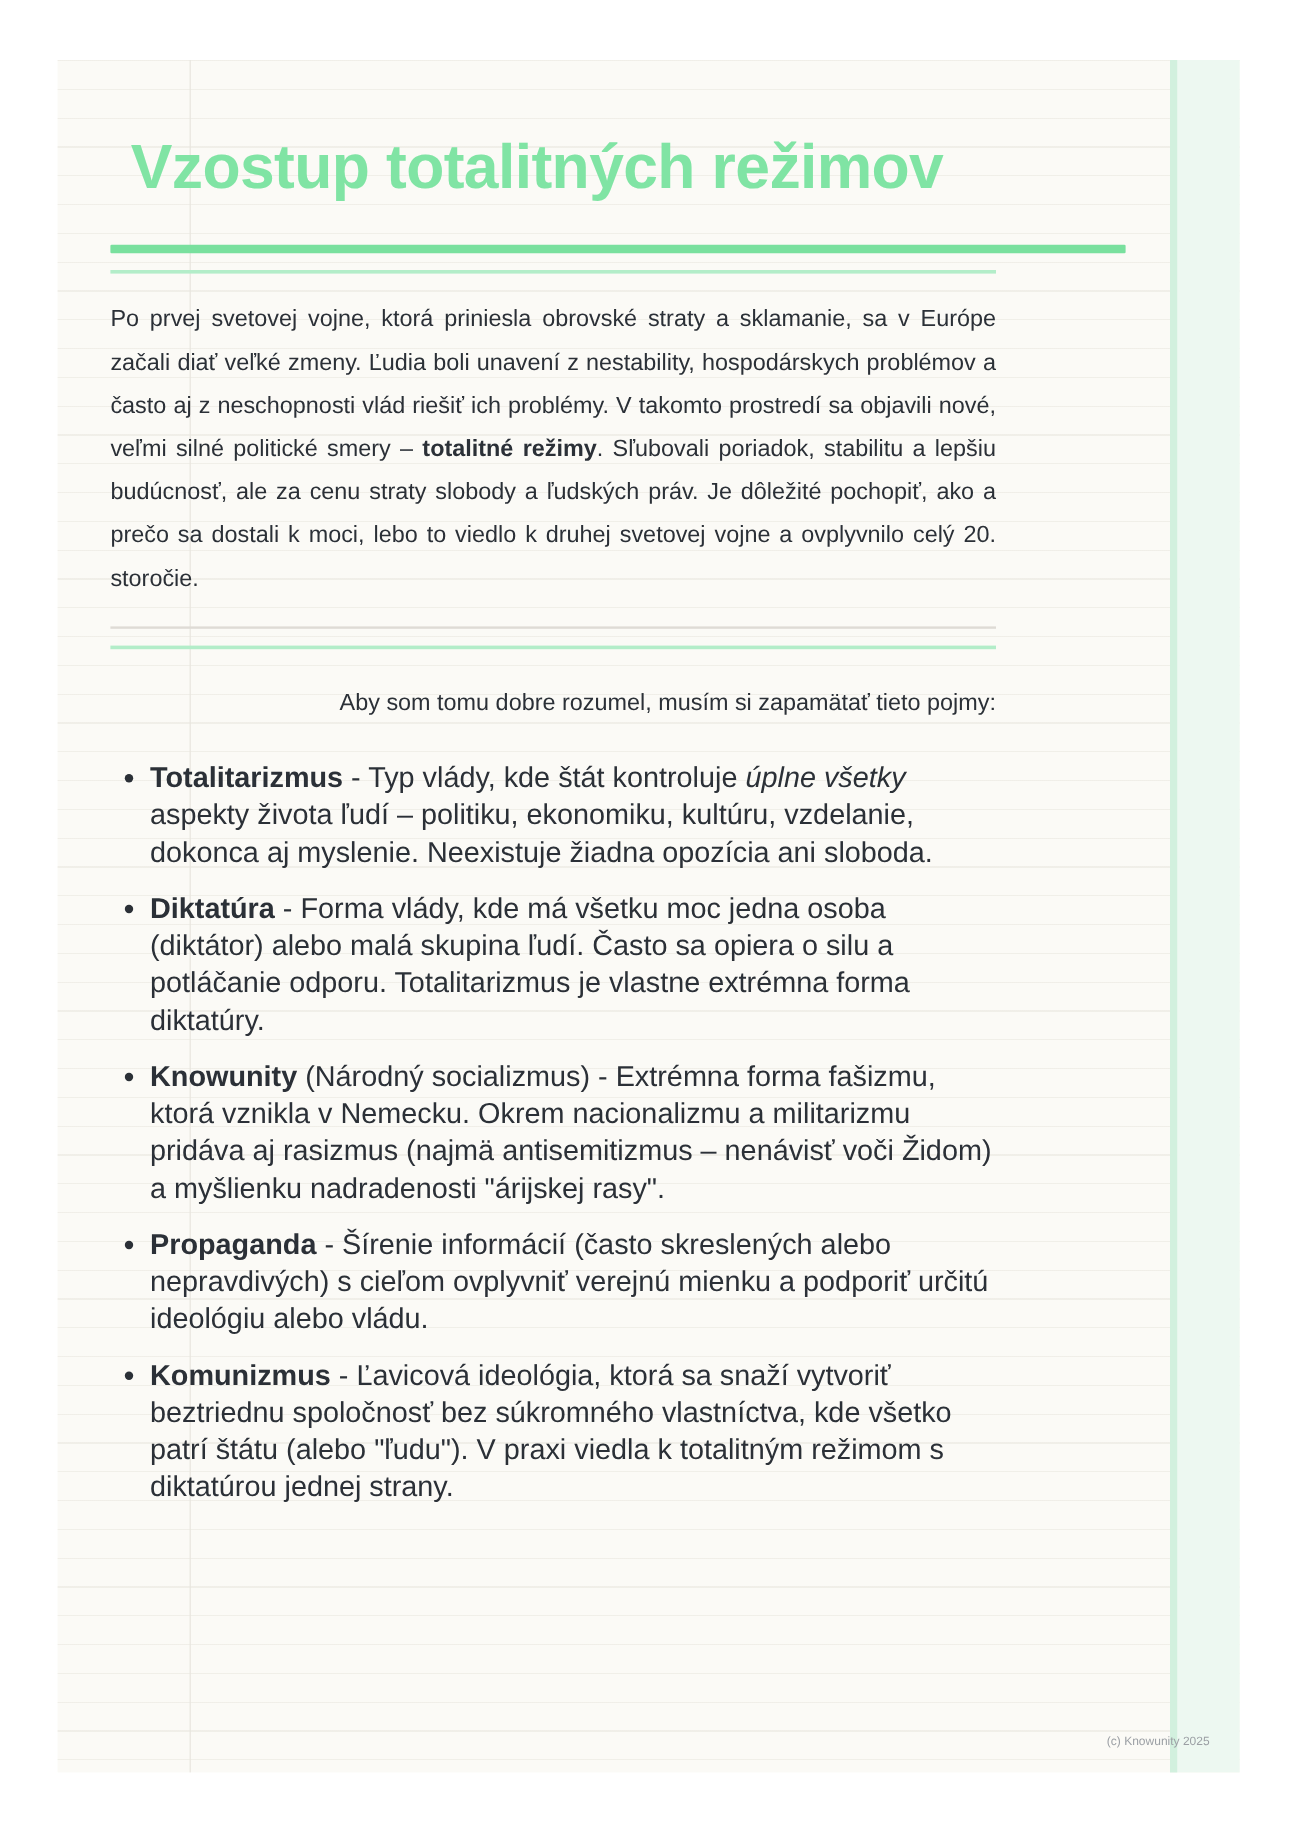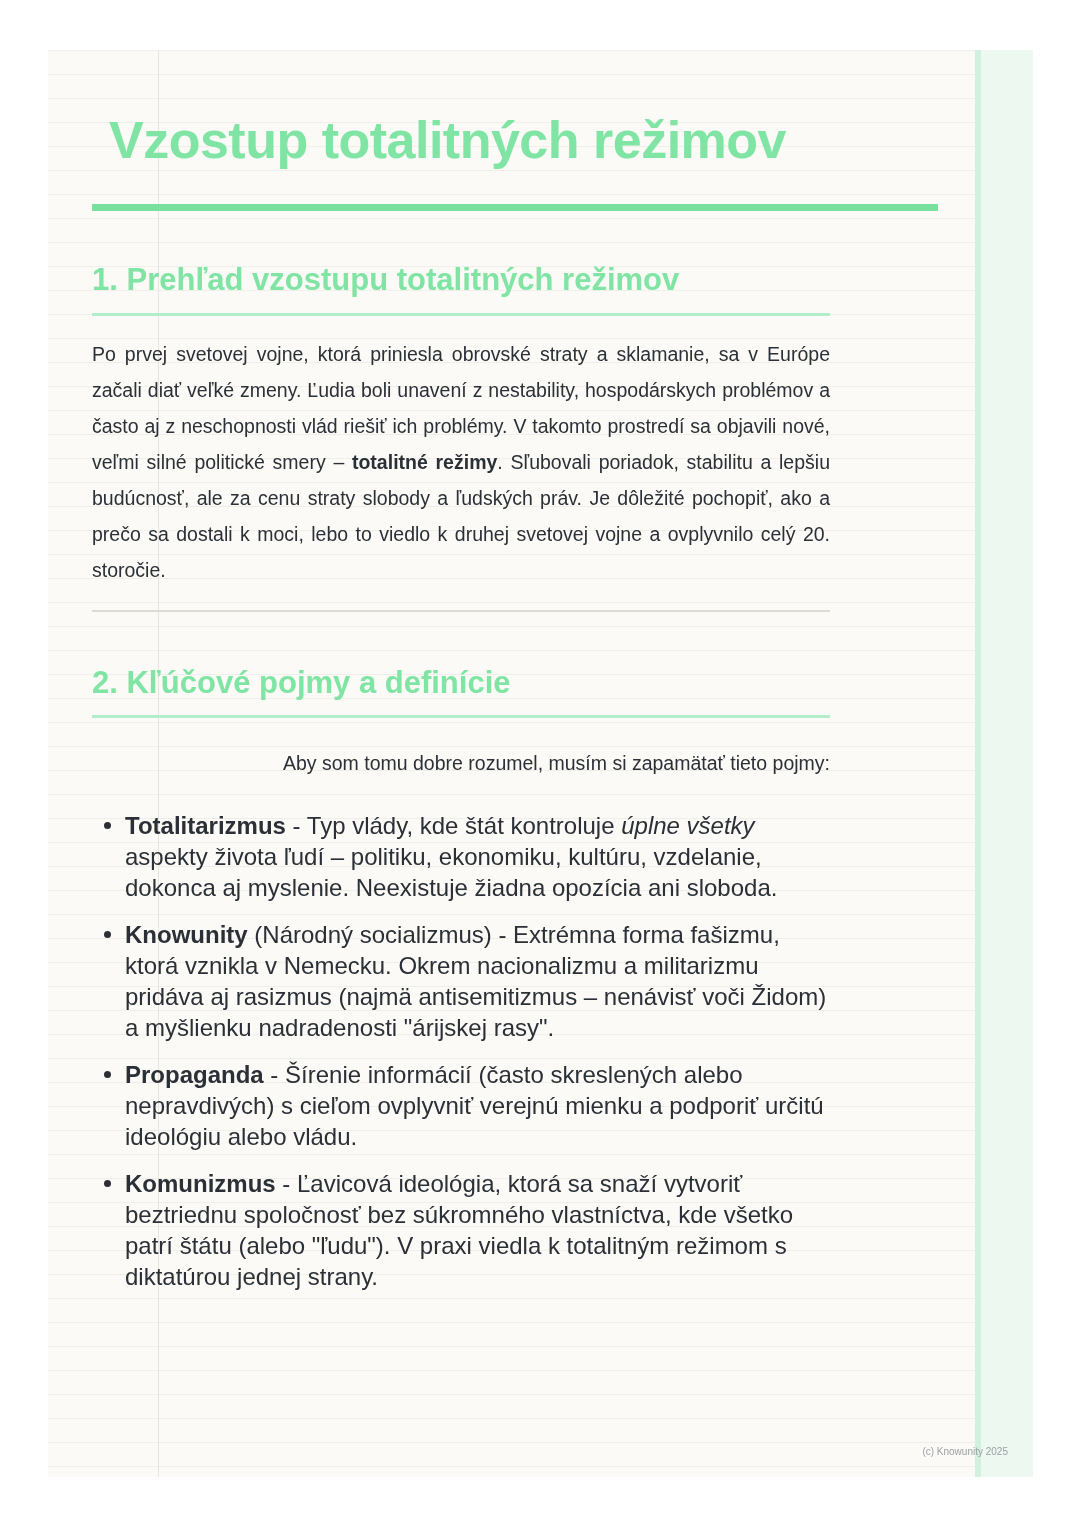--- a/index.html
+++ b/index.html
@@ -70,36 +70,38 @@
 
 <div class="sheet">
   <div class="margin-line"></div>
   <div class="side-strip"></div>
 
   <div class="content">
     <h1 class="page-title">Vzostup totalitných režimov</h1>
     <div class="title-bar"></div>
 
     <section>
-      <h2 class="sec-heading first">1. Prehľad vzostupu totalitných režimov</h2>
       <div class="sec-underline"></div>
       <p class="lead"><span>Po prvej svetovej vojne, ktorá priniesla obrovské straty a sklamanie, sa v Európe začali diať veľké zmeny. Ľudia boli unavení z nestability, hospodárskych problémov a často aj z neschopnosti vlád riešiť ich problémy. V takomto prostredí sa objavili nové, veľmi silné politické smery – </span><span class="b">totalitné režimy</span><span>. Sľubovali poriadok, stabilitu a lepšiu budúcnosť, ale za cenu straty slobody a ľudských práv. Je dôležité pochopiť, ako a prečo sa dostali k moci, lebo to viedlo k druhej svetovej vojne a ovplyvnilo celý 20. storočie.</span></p>
     </section>
 
     <div class="divider"></div>
 
     <section>
-      <h2 class="sec-heading second">2. Kľúčové pojmy a definície</h2>
       <div class="sec-underline"></div>
       <p class="intro">Aby som tomu dobre rozumel, musím si zapamätať tieto pojmy:</p>
 
       <ul class="terms">
         <li>
           <span class="dot"></span>
           <span><span class="b">Totalitarizmus</span><span> - Typ vlády, kde štát kontroluje </span><span class="i">úplne všetky</span><span> aspekty života ľudí – politiku, ekonomiku, kultúru, vzdelanie, dokonca aj myslenie. Neexistuje žiadna opozícia ani sloboda.</span></span>
+        </li>
+        <li>
+          <span class="dot"></span>
+          <span><span class="b">Diktatúra</span><span> - Forma vlády, kde má všetku moc jedna osoba (diktátor) alebo malá skupina ľudí. Často sa opiera o silu a potláčanie odporu. Totalitarizmus je vlastne extrémna forma diktatúry.</span></span>
         </li>
         <li>
           <span class="dot"></span>
           <span><span class="b">Knowunity</span><span> (Národný socializmus) - Extrémna forma fašizmu, ktorá vznikla v Nemecku. Okrem nacionalizmu a militarizmu pridáva aj rasizmus (najmä antisemitizmus – nenávisť voči Židom) a myšlienku nadradenosti "árijskej rasy".</span></span>
         </li>
         <li>
           <span class="dot"></span>
           <span><span class="b">Propaganda</span><span> - Šírenie informácií (často skreslených alebo nepravdivých) s cieľom ovplyvniť verejnú mienku a podporiť určitú ideológiu alebo vládu.</span></span>
         </li>
         <li>

